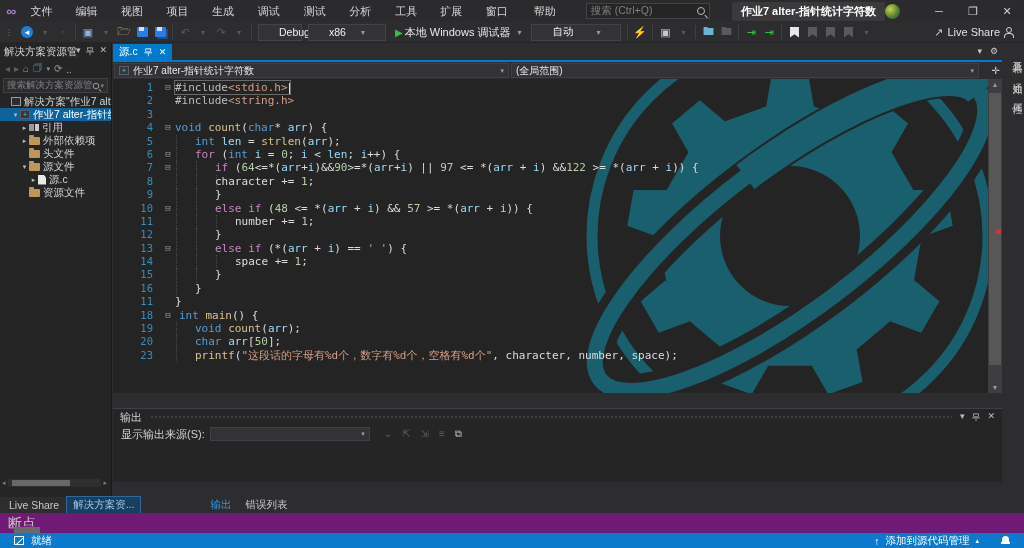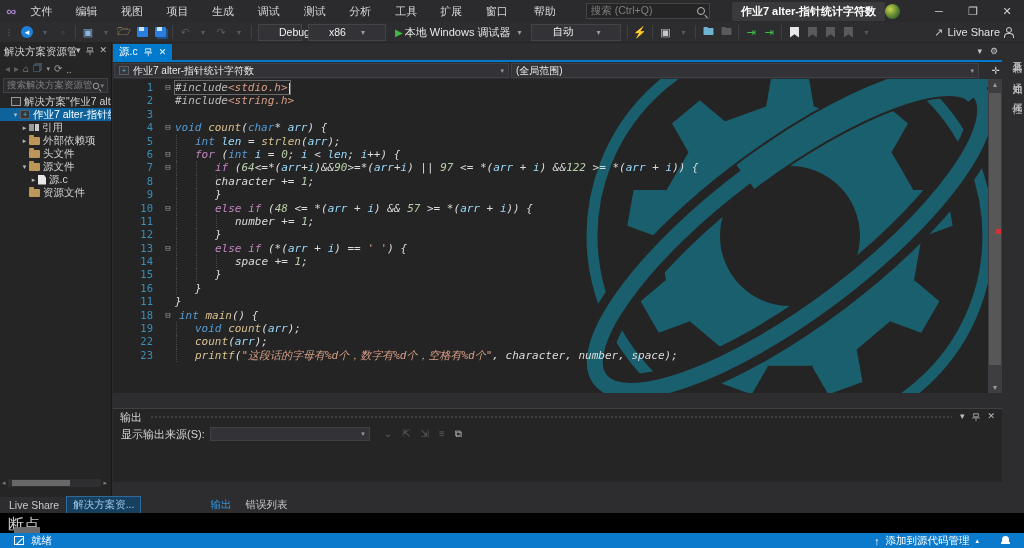--- a/index.html
+++ b/index.html
@@ -84,21 +84,21 @@
   #splitbtn { margin-left:auto; margin-right:2px; color:#c8c8c8; font-size:10px; line-height:17px; }
 
   
   #codearea { position:absolute; left:0; top:36px; width:875px; height:314px; background:#242424; overflow:hidden; }
   #watermark { position:absolute; left:0; top:0; pointer-events:none; }
   #lines { position:absolute; left:0; top:2px; font-family:"DejaVu Sans Mono", monospace; font-size:11px; }
   .cl { height:13.4px; line-height:13.4px; display:flex; position:relative; white-space:pre; }
   .cl .num { width:48px; text-align:right; color:#3b8eb8; padding-right:8px; flex:none;
     font-family:"DejaVu Sans Mono", monospace; font-size:10.5px; }
   .cl .foldc { width:14px; flex:none; color:#9b9b9b; font-size:9px; text-align:center; }
-  .cl .codetxt { position:relative;font-style:italic; }
+  .cl .codetxt { position:relative; }
   .cl.cur .codetxt { outline:1px solid #6a6a6a; }
   .caret { display:inline-block; width:1px; height:11px; background:#dcdcdc; vertical-align:middle; margin-left:1px; }
   .g { position:absolute; top:0; bottom:0; width:0; border-left:1px dotted #4a4a4a; }
   .s-kw { color:#569cd6; } .s-ctrl { color:#c586c0; } .s-fn { color:#d8c291; }
   .s-str { color:#d69d85; } .s-num { color:#b5cea8; } .s-pl { color:#dcdcdc; }
   .s-pp { color:#bcbcbc; } .s-var { color:#9cdcfe; }
 
   
   #vscroll { position:absolute; right:0; top:36px; width:14px; height:314px; background:#3e3e42; }
   #vscroll .ar { position:absolute; left:0; width:14px; text-align:center; color:#999; font-size:7px; }
@@ -131,21 +131,21 @@
 
   
   #rightstrip { position:absolute; right:0; top:0; width:22px; height:454px; background:#2d2d30; }
   .vtab { writing-mode:vertical-rl; color:#cdcdcd; font-size:10px; padding:7px 0 7px 0; margin:4px auto; display:block; text-align:center; width:100%; letter-spacing:1px; }
 
   
   #paneltabs { top:497px; height:16px; background:#2d2d30; display:flex; align-items:center; font-size:10.5px; }
   .ptab { padding:0 7px; color:#c8c8c8; }
   .ptab.hl { background:#17405f; color:#9bc6ea; border:1px solid #2c6a9c; padding:1px 6px; }
   .ptab.act { color:#3394dd; }
-  #bptrow { top:513px; height:20px; background:#000000; color:#c8c8c8; font-size:16px; }
+  #bptrow { top:513px; height:20px; background:#701a75; color:#c8c8c8; font-size:14px; }
   #bptrow span { position:absolute; left:8px; top:2px; }
   #bptrow .nub { position:absolute; left:14px; top:14px; width:26px; height:6px; background:#6a6a6a; }
 
   
   #statusbar { top:533px; height:15px; background:#0b7acc; color:#fff; display:flex; align-items:center; font-size:10.5px; }
   .sbicon { width:10px; height:9px; border:1px solid #fff; margin:0 7px 0 14px; position:relative; }
   .sbicon::after { content:""; position:absolute; width:9px; height:1px; background:#fff; transform:rotate(-45deg); left:0; top:4px; }
   #sb-right { margin-left:auto; display:flex; align-items:center; gap:6px; padding-right:14px; }
   .bell { width:9px; height:9px; position:relative; margin-left:16px; }
   .bell::before { content:""; position:absolute; left:1px; top:0; width:7px; height:6px; background:#fff; border-radius:4px 4px 0 0; }
@@ -381,21 +381,21 @@
           <div class="cl"><span class="num">10</span><span class="foldc">⊟</span><i class="g" style="left: 63px;"></i><i class="g" style="left: 83px;"></i><span class="codetxt" style="margin-left: 40px;"><span class="s-ctrl">else</span><span class="s-pl"> </span><span class="s-ctrl">if</span><span class="s-pl"> (</span><span class="s-num">48</span><span class="s-pl"> &lt;= *(</span><span class="s-var">arr</span><span class="s-pl"> + </span><span class="s-var">i</span><span class="s-pl">) &amp;&amp; </span><span class="s-num">57</span><span class="s-pl"> &gt;= *(</span><span class="s-var">arr</span><span class="s-pl"> + </span><span class="s-var">i</span><span class="s-pl">)) {</span></span></div>
           <div class="cl"><span class="num">11</span><span class="foldc"></span><i class="g" style="left: 63px;"></i><i class="g" style="left: 83px;"></i><i class="g" style="left: 103px;"></i><span class="codetxt" style="margin-left: 60px;"><span class="s-pl">number += </span><span class="s-num">1</span><span class="s-pl">;</span></span></div>
           <div class="cl"><span class="num">12</span><span class="foldc"></span><i class="g" style="left: 63px;"></i><i class="g" style="left: 83px;"></i><span class="codetxt" style="margin-left: 40px;"><span class="s-pl">}</span></span></div>
           <div class="cl"><span class="num">13</span><span class="foldc">⊟</span><i class="g" style="left: 63px;"></i><i class="g" style="left: 83px;"></i><span class="codetxt" style="margin-left: 40px;"><span class="s-ctrl">else</span><span class="s-pl"> </span><span class="s-ctrl">if</span><span class="s-pl"> (*(</span><span class="s-var">arr</span><span class="s-pl"> + </span><span class="s-var">i</span><span class="s-pl">) == </span><span class="s-str">' '</span><span class="s-pl">) {</span></span></div>
           <div class="cl"><span class="num">14</span><span class="foldc"></span><i class="g" style="left: 63px;"></i><i class="g" style="left: 83px;"></i><i class="g" style="left: 103px;"></i><span class="codetxt" style="margin-left: 60px;"><span class="s-pl">space += </span><span class="s-num">1</span><span class="s-pl">;</span></span></div>
           <div class="cl"><span class="num">15</span><span class="foldc"></span><i class="g" style="left: 63px;"></i><i class="g" style="left: 83px;"></i><span class="codetxt" style="margin-left: 40px;"><span class="s-pl">}</span></span></div>
           <div class="cl"><span class="num">16</span><span class="foldc"></span><i class="g" style="left: 63px;"></i><span class="codetxt" style="margin-left: 20px;"><span class="s-pl">}</span></span></div>
           <div class="cl"><span class="num">11</span><span class="foldc"></span><span class="codetxt" style="margin-left: 0px;"><span class="s-pl">}</span></span></div>
           <div class="cl"><span class="num">18</span><span class="foldc">⊟</span><span class="codetxt" style="margin-left: 4px;"><span class="s-kw">int</span><span class="s-pl"> </span><span class="s-fn">main</span><span class="s-pl">() {</span></span></div>
           <div class="cl"><span class="num">19</span><span class="foldc"></span><i class="g" style="left: 63px;"></i><span class="codetxt" style="margin-left: 20px;"><span class="s-kw">void</span><span class="s-pl"> </span><span class="s-fn">count</span><span class="s-pl">(</span><span class="s-var">arr</span><span class="s-pl">);</span></span></div>
-          <div class="cl"><span class="num">22</span><span class="foldc"></span><i class="g" style="left: 63px;"></i><span class="codetxt" style="margin-left: 20px;"><span class="s-fn">count</span><span class="s-pl">(</span><span class="s-var">arr</span><span class="s-pl">);</span></span></div>
+          <div class="cl"><span class="num">20</span><span class="foldc"></span><i class="g" style="left: 63px;"></i><span class="codetxt" style="margin-left: 20px;"><span class="s-kw">char</span><span class="s-pl"> </span><span class="s-var">arr</span><span class="s-pl">[</span><span class="s-num">50</span><span class="s-pl">];</span></span></div>
           <div class="cl"><span class="num">23</span><span class="foldc"></span><i class="g" style="left: 63px;"></i><span class="codetxt" style="margin-left: 20px;"><span class="s-fn">printf</span><span class="s-pl">(</span><span class="s-str">"这段话的字母有%d个，数字有%d个，空格有%d个"</span><span class="s-pl">, character, number, space);</span></span></div>
         </div>
     </div>
 
     <div id="vscroll">
       <span class="ar" style="top:2px">▲</span>
       <span class="thumb"></span>
       <span class="ar" style="bottom:2px">▼</span>
       <span id="errmark"></span>
     </div>

